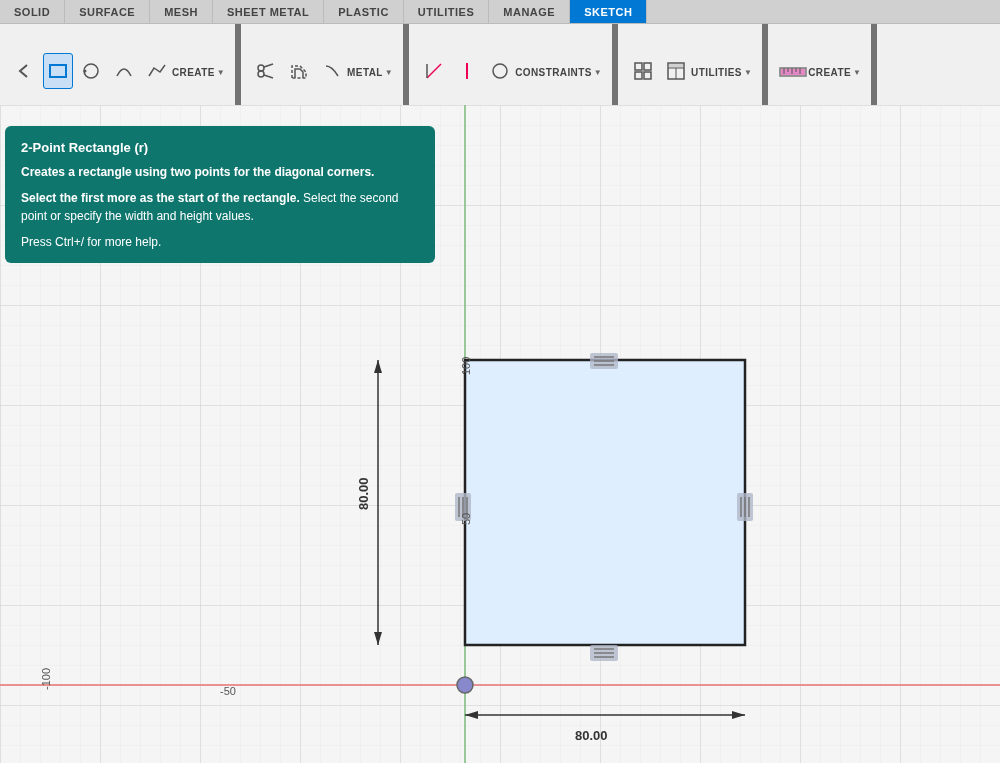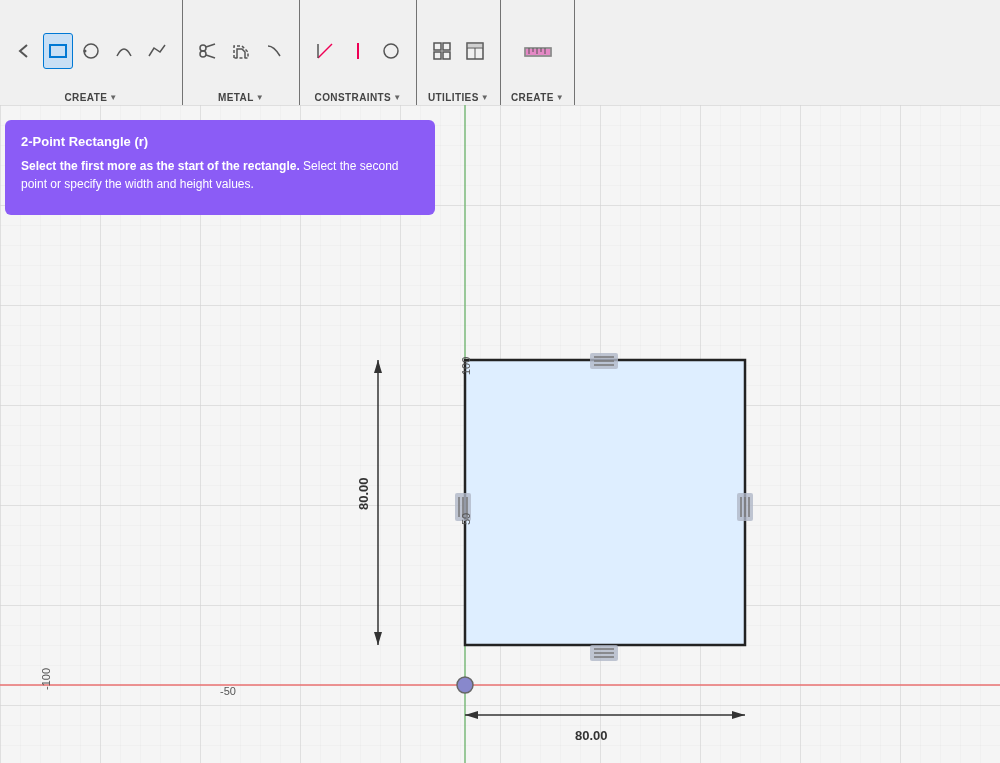--- a/index.html
+++ b/index.html
@@ -39,24 +39,24 @@
       position: relative;
       width: 1000px;
       height: 658px;
       background: #f5f5f5;
       overflow: hidden;
     }
 
     
     .tooltip-panel {
       position: absolute;
-      top: 15px;
+      top: 21px;
       left: 5px;
       width: 430px;
-      background: #8b5cf6;
+      background: #0f766e;
       color: white;
       border-radius: 6px;
       padding: 14px 16px;
       z-index: 10;
     }
 
     .tooltip-title {
       font-size: 13px;
       font-weight: 700;
       margin-bottom: 8px;
@@ -91,23 +91,23 @@
     }
 
     .toolbar-groups {
       display: flex;
       flex: 1;
       align-items: stretch;
     }
 
     .group {
       display: flex;
-      flex-direction: column;
-      align-items: center;
-      border-right: 1px solid #737373;
+      flex-direction: row;
+      align-items: center;
+      border-right: 6px solid #737373;
       padding: 14px 10px 2px 10px;
     }
 
     .group-icons {
       display: flex;
       align-items: center;
       gap: 3px;
       flex: 1;
     }
 
@@ -139,20 +139,30 @@
       width: 40px;
       height: 50px;
       font-size: 22px;
     }
   </style>
 </head>
 <body>
 
 <div class="toolbar-main">
 
+  <div class="tab-bar">
+    <div class="tab-item">SOLID</div>
+    <div class="tab-item">SURFACE</div>
+    <div class="tab-item">MESH</div>
+    <div class="tab-item">SHEET METAL</div>
+    <div class="tab-item">PLASTIC</div>
+    <div class="tab-item">UTILITIES</div>
+    <div class="tab-item">MANAGE</div>
+    <div class="tab-item active">SKETCH</div>
+  </div>
 
   <div class="toolbar-groups">
 
     <div class="group">
       <div class="group-icons">
         <div class="icon-btn">
           <svg width="20" height="20" viewBox="0 0 20 20">
               <path d="M12 4 L5 10 L12 16" stroke="#555" stroke-width="2" fill="none"></path>
             </svg>
         </div>
@@ -344,17 +354,21 @@
     <text x="470" y="420" font-size="11" font-family="Arial" fill="#555" transform="rotate(-90 470 420)">50</text>
 
     <text x="50" y="585" font-size="11" font-family="Arial" fill="#555" transform="rotate(-90 50 585)">-100</text>
 
     <text x="220" y="590" font-size="11" font-family="Arial" fill="#555">-50</text>
   </svg>
 
   <div class="tooltip-panel">
     <div class="tooltip-title">2-Point Rectangle (r)</div>
     <div class="tooltip-body">
+      <b>Creates a rectangle using two points for the diagonal corners.</b>
+    </div>
+    <div class="tooltip-body">
       <b>Select the first more as the start of the rectangle.</b><span> Select the second point or specify the width and height values.</span>
     </div>
+    <div class="tooltip-hint">Press Ctrl+/ for more help.</div>
   </div>
 
 </div>
 
 </body></html>

